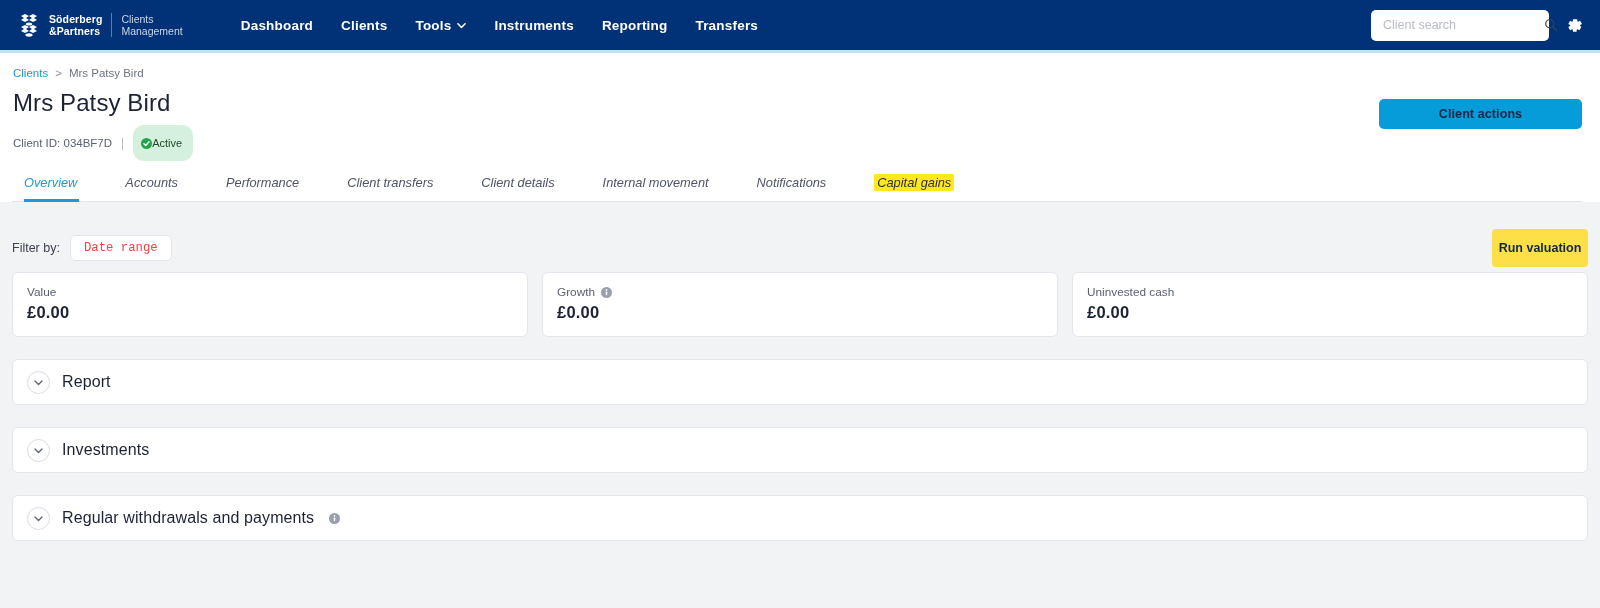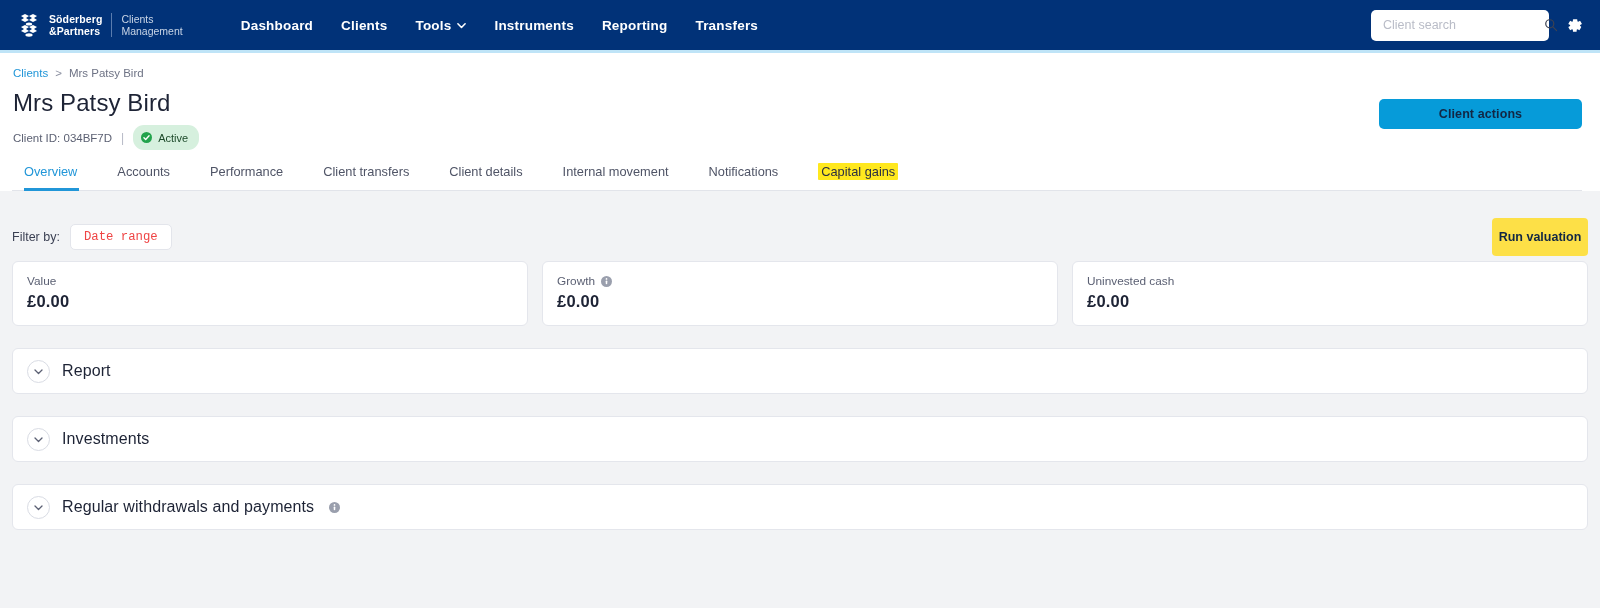--- a/index.html
+++ b/index.html
@@ -157,25 +157,25 @@
     padding-left: 1px;
   }
   .client-id {
     font-size: 11.5px;
     color: #5c6173;
   }
   .meta-pipe { color: #b5b9c5; font-size: 12px; }
   .status-badge {
     display: inline-flex;
     align-items: center;
-    gap: 6px;
+    gap: 0;
     background: #d6f0de;
     border-radius: 11px;
     padding: 3px 11px 3px 8px;
-    height: 25px;
+    height: 36px;
     justify-content: flex-end;
   }
   .status-badge .badge-icon { width: 11px; height: 11px; }
   .status-badge .badge-text {
     font-size: 11px;
     color: #1d4a2a;
     font-weight: 400;
   }
 
   .client-actions-btn {
@@ -194,23 +194,24 @@
     cursor: pointer;
     letter-spacing: .1px;
   }
 
   
   .tabbar {
     background: #ffffff;
     padding: 0 0 0 12px;
     display: flex;
     align-items: flex-end;
-    gap: 8px;
+    gap: 16px;
     border-bottom: 1px solid #e2e4ea;
     margin-top: 14px;
+    font-style: italic;
   }
   .tab {
     font-size: 12.8px;
     color: #4f5466;
     padding: 0 16px 11px 16px;
     cursor: pointer;
     position: relative;
     white-space: nowrap;
   }
   .tab:first-child { padding-left: 0; }

